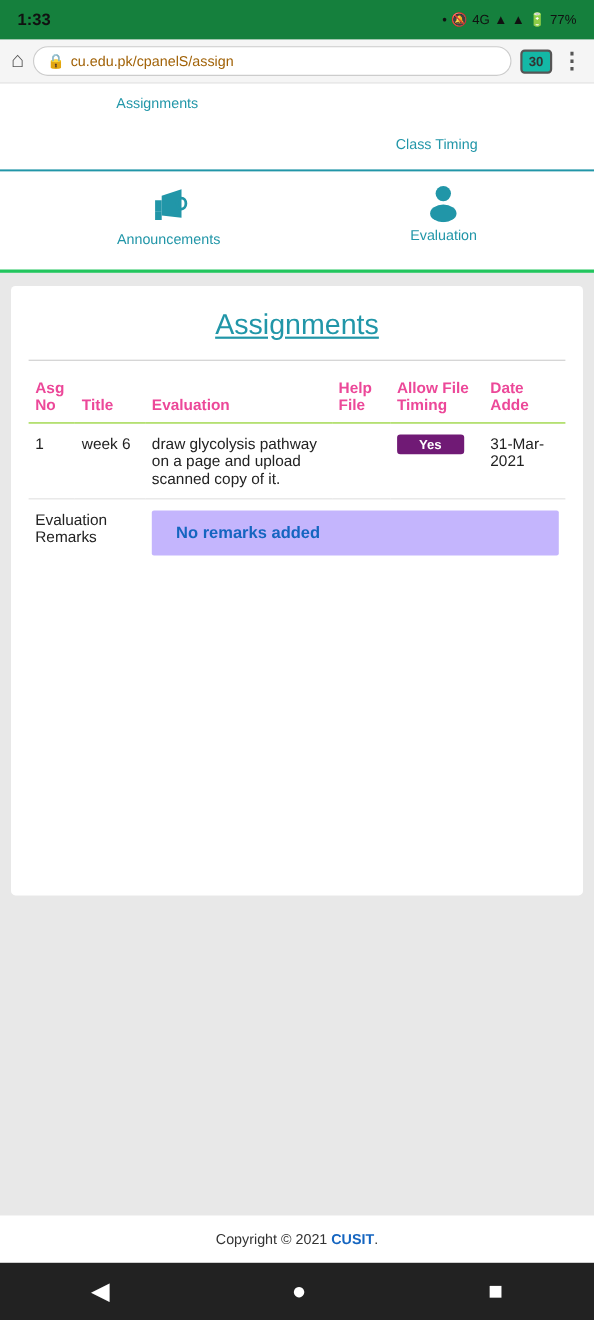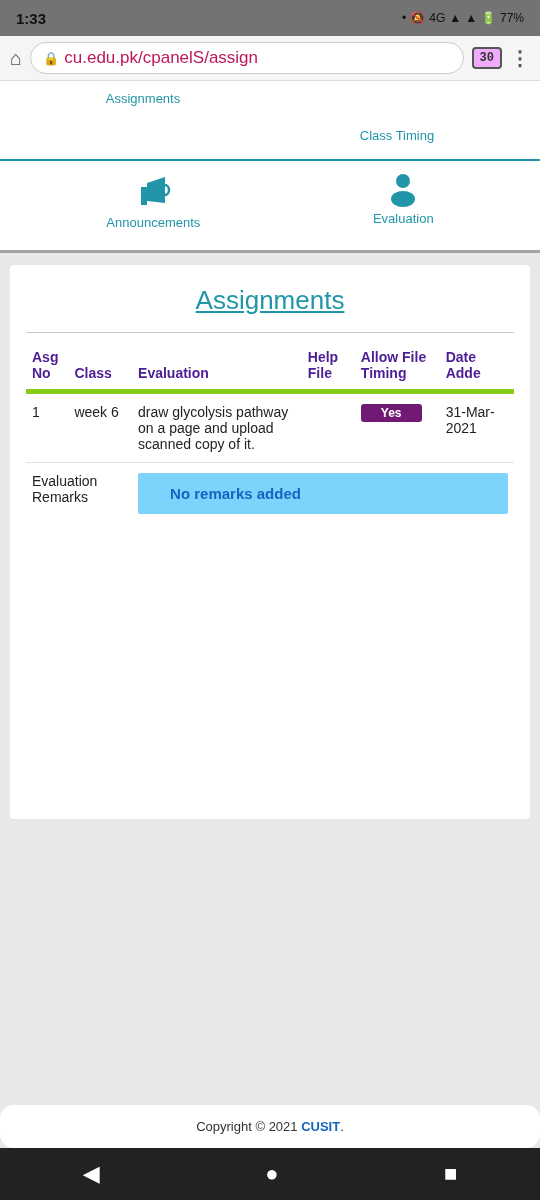--- a/index.html
+++ b/index.html
@@ -10,21 +10,21 @@
       background: #e8e8e8;
       font-family: Arial, sans-serif;
       font-size: 15px;
       color: #222;
       display: flex;
       flex-direction: column;
     }
 
     
     .status-bar {
-      background: #737373;
+      background: #15803d;
       display: flex;
       justify-content: space-between;
       align-items: center;
       padding: 6px 16px;
       height: 36px;
     }
     .status-time {
       font-size: 15px;
       font-weight: bold;
       color: #111;
@@ -56,30 +56,29 @@
       border: 1px solid #ccc;
       border-radius: 20px;
       padding: 5px 12px;
       font-size: 14px;
       color: #333;
       display: flex;
       align-items: center;
       gap: 5px;
     }
     .lock-icon { color: #555; font-size: 13px; }
-    .url-text { color: #be185d; font-size: 17px; }
+    .url-text { color: #a16207; font-size: 13px; }
     .tab-badge {
-      background: #f0abfc;
+      background: #14b8a6;
       border: 2px solid #555;
       border-radius: 4px;
       padding: 2px 6px;
       font-size: 12px;
       font-weight: bold;
       color: #333;
-      font-family: Liberation Mono, monospace;
     }
     .menu-dots {
       font-size: 20px;
       color: #555;
       font-weight: bold;
     }
 
     
     .top-nav-partial {
       background: #fff;
@@ -134,22 +133,22 @@
     .assignments-table {
       width: 100%;
       border-collapse: collapse;
       font-size: 14px;
     }
     .assignments-table th {
       text-align: left;
       font-weight: bold;
       padding: 4px 6px 8px;
       vertical-align: bottom;
-      color: #4c1d95;
-      border-bottom: 5px solid #84cc16;
+      color: #ec4899;
+      border-bottom: 1px solid #84cc16;
     }
     .assignments-table td {
       padding: 10px 6px;
       vertical-align: top;
       color: #222;
       border-bottom: 1px solid #e0e0e0;
     }
     .col-asgno { width: 40px; }
     .col-title { width: 60px; }
     .col-desc { width: 160px; }
@@ -171,39 +170,38 @@
     .eval-row td {
       border-bottom: none;
     }
     .eval-label {
       font-size: 14px;
       color: #222;
       vertical-align: top;
       padding-top: 12px;
     }
     .eval-value {
-      background: #7dd3fc;
-      padding: 12px 32px;
+      background: #c4b5fd;
+      padding: 12px 22px;
       border-radius: 2px;
     }
     .eval-value span {
       color: #1565c0;
       font-weight: bold;
       font-size: 15px;
     }
 
     
     .footer {
       background: #fff;
       text-align: center;
       padding: 14px;
       font-size: 13px;
       color: #333;
       margin-top: auto;
-      border-radius: 14px;
     }
     .footer-brand {
       color: #1565c0;
       font-weight: bold;
     }
 
     
     .bottom-nav {
       background: #222;
       display: flex;
@@ -248,21 +246,21 @@
 
 <div class="top-nav-partial">
   <div style="display:flex;flex-direction:column;align-items:center;gap:4px;">
     <span style="color:#2196a8;font-size:13px;">Assignments</span>
   </div>
   <div style="display:flex;flex-direction:column;align-items:center;gap:4px;margin-top:37px;">
     <span style="color:#2196a8;font-size:13px;">Class Timing</span>
   </div>
 </div>
 
-<div style="background:#fff;display:flex;justify-content:space-around;padding:10px 20px 20px;border-bottom:3px solid #a3a3a3;">
+<div style="background:#fff;display:flex;justify-content:space-around;padding:10px 20px 20px;border-bottom:3px solid #22c55e;">
   <div class="nav-item">
     <svg class="nav-icon-megaphone" viewBox="0 0 40 40">
       <polygon points="8,16 8,26 14,26 14,16" fill="#2196a8"></polygon>
       <polygon points="14,12 32,6 32,32 14,30" fill="#2196a8"></polygon>
       <rect x="8" y="26" width="6" height="8" fill="#2196a8"></rect>
       <ellipse cx="32" cy="19" rx="4" ry="5" fill="none" stroke="#2196a8" stroke-width="2.5"></ellipse>
     </svg>
     <span>Announcements</span>
   </div>
   <div class="nav-item">
@@ -278,21 +276,21 @@
   <h1 class="page-title">Assignments</h1>
   <hr class="divider">
 
   <table class="assignments-table">
     <thead>
       <tr>
         <th class="col-asgno">
           <span>Asg No</span>
         </th>
         <th class="col-title">
-          <span>Class</span>
+          <span>Title</span>
         </th>
         <th class="col-desc">
           <span>Evaluation</span>
         </th>
         <th class="col-help">
           <span>Help File</span>
         </th>
         <th class="col-allow">
           <span>Allow File Timing</span>
         </th>

